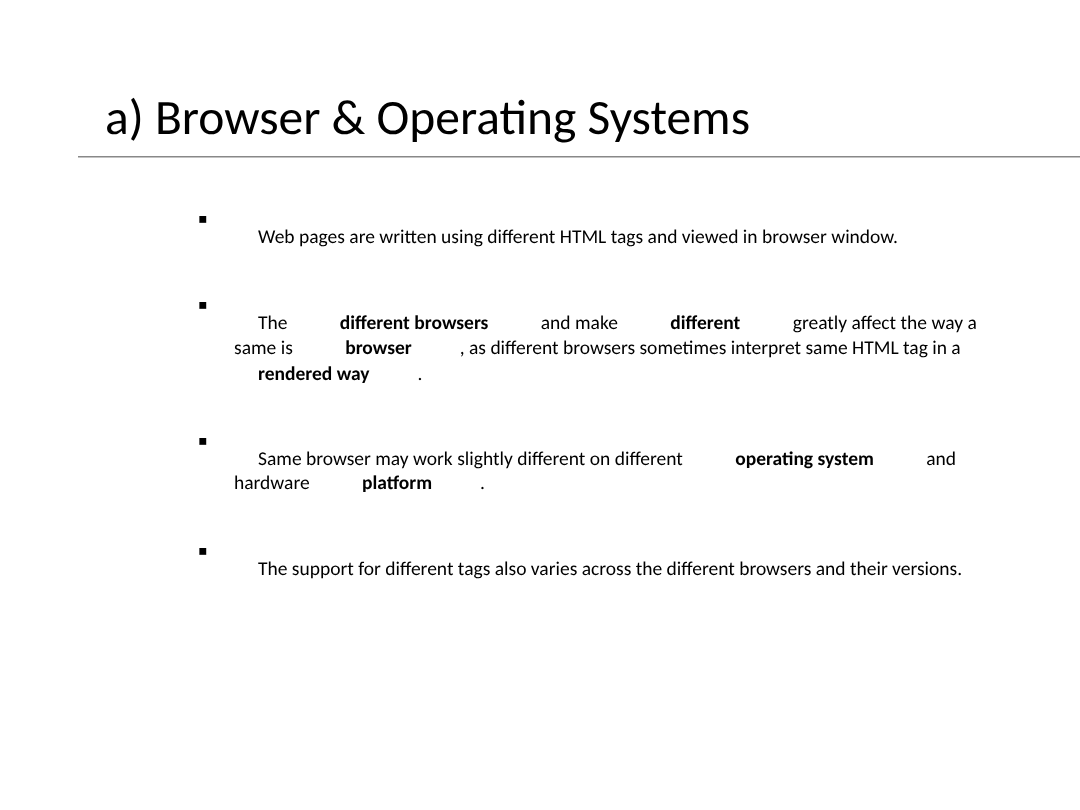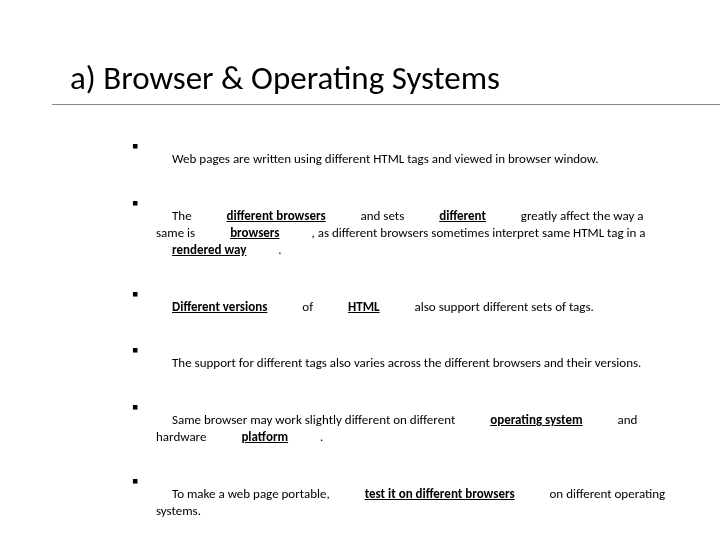--- a/index.html
+++ b/index.html
@@ -41,21 +41,21 @@
 
   .bullet-item::before {
     content: "▪";
     position: absolute;
     left: 0;
     top: 0;
     font-size: 18px;
     color: #000;
   }
 
-  .bold { font-weight: 700; text-decoration: underline; }
+  .bold { font-weight: 700; }
 
   .footer {
     position: absolute;
     left: 0;
     bottom: 0;
     width: 720px;
     height: 30px;
     background: #3b4a5a;
     color: #fff;
     display: flex;
@@ -84,25 +84,23 @@
 </head>
 <body>
 
 <div class="slide">
 
   <h1 class="title">a) Browser &amp; Operating Systems</h1>
 
   <div class="content">
     <ul class="bullet-list" id="bullet-list">
         <li class="bullet-item"><span>Web pages are written using different HTML tags and viewed in browser window.</span></li>
-        <li class="bullet-item"><span>The </span><span class="bold">different browsers</span><span> and sets </span><span class="bold">different</span><span> greatly affect the way a same is </span><span class="bold">browsers</span><span>, as different browsers sometimes interpret same HTML tag in a </span><span class="bold">rendered way</span><span>.</span></li>
-        <li class="bullet-item"><span class="bold">Different versions</span><span> of </span><span class="bold">HTML</span><span> also support different sets of tags.</span></li>
+        <li class="bullet-item"><span>The </span><span class="bold">different browsers</span><span> and make </span><span class="bold">different</span><span> greatly affect the way a same is </span><span class="bold">browser</span><span>, as different browsers sometimes interpret same HTML tag in a </span><span class="bold">rendered way</span><span>.</span></li>
+        <li class="bullet-item"><span>Same browser may work slightly different on different </span><span class="bold">operating system</span><span> and hardware </span><span class="bold">platform</span><span>.</span></li>
         <li class="bullet-item"><span>The support for different tags also varies across the different browsers and their versions.</span></li>
-        <li class="bullet-item"><span>Same browser may work slightly different on different </span><span class="bold">operating system</span><span> and hardware </span><span class="bold">platform</span><span>.</span></li>
-        <li class="bullet-item"><span>To make a web page portable, </span><span class="bold">test it on different browsers</span><span> on different operating systems.</span></li>
       </ul>
   </div>
 
   <div class="footer">
     <div class="footer-left">Unit – 2: Web Design</div>
     <div class="footer-spacer"></div>
     <div class="footer-page">4</div>
   </div>
 
 </div>

